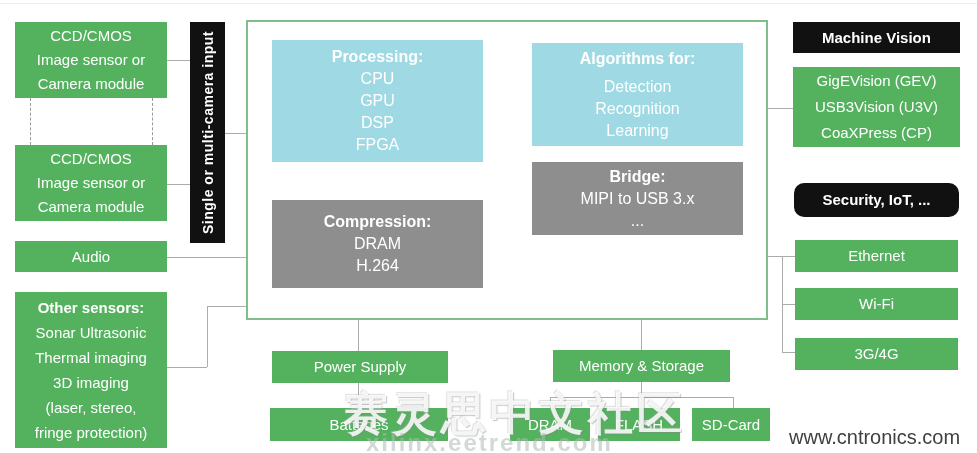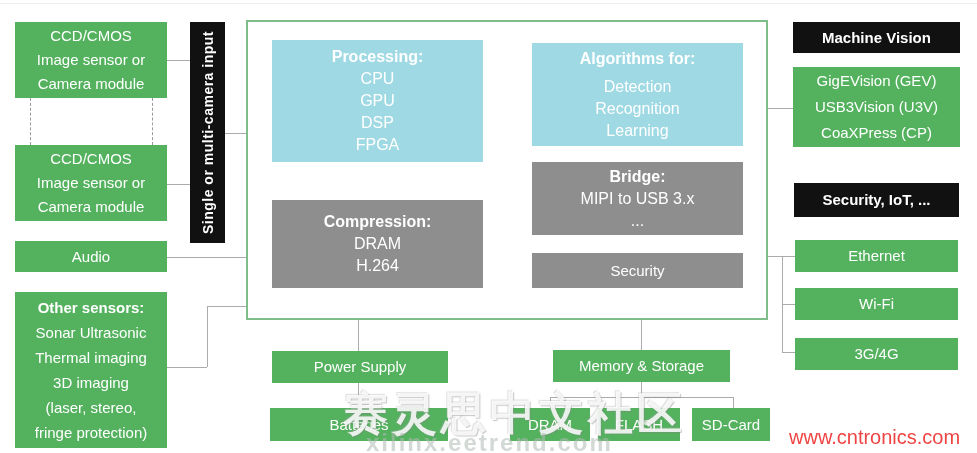--- a/index.html
+++ b/index.html
@@ -42,21 +42,21 @@
     position:absolute;left:343px;top:384px;font-size:45px;font-weight:bold;letter-spacing:4px;
     color:rgba(255,255,255,0.85);
     text-shadow:1px 1px 1px rgba(130,130,130,0.45),-1px -1px 1px rgba(160,160,160,0.35);
     white-space:nowrap;pointer-events:none;
   }
   .wm-url{
     position:absolute;left:366px;top:429px;font-size:24px;font-weight:bold;letter-spacing:2px;
     color:rgba(175,185,178,0.55);white-space:nowrap;pointer-events:none;
   }
   .wm-right{
-    position:absolute;left:789px;top:426px;font-size:20px;color:#ef4444;white-space:nowrap;
+    position:absolute;left:789px;top:426px;font-size:20px;color:#404040;white-space:nowrap;
   }
   .gap6{margin-bottom:6px;}
 </style>
 </head>
 <body>
 
 <div id="stage">
   <div class="topline"></div>
 
   <div class="box green fs15" style="left:15px;top:22px;width:152px;height:76px;">
@@ -113,35 +113,32 @@
     <span>Recognition</span>
     <span>Learning</span>
   </div>
 
   <div class="box gray fs14" style="left:532px;top:162px;width:211px;height:73px;">
     <span class="bold">Bridge:</span>
     <span>MIPI to USB 3.x</span>
     <span>...</span>
   </div>
 
-  <div class="box gray fs15" style="left:532px;top:253px;width:211px;height:35px;">
-    <span>Security</span>
-  </div>
 
   <div class="box black fs15" style="left:793px;top:22px;width:167px;height:31px;">
     <span>Machine Vision</span>
   </div>
 
   <div class="box green" style="left:793px;top:67px;width:167px;height:80px;font-size:15px;line-height:26px;align-items:center;">
     <span>GigEVision (GEV)</span>
     <span>USB3Vision (U3V)</span>
     <span>CoaXPress (CP)</span>
   </div>
 
-  <div class="box black fs15" style="left:794px;top:183px;width:165px;height:34px;">
+  <div class="box black fs15" style="left:794px;top:183px;width:165px;height:34px;border-radius:10px;">
     <span>Security, IoT, ...</span>
   </div>
 
   <div class="box green fs15" style="left:795px;top:240px;width:163px;height:32px;">
     <span>Ethernet</span>
   </div>
   <div class="box green fs15" style="left:795px;top:288px;width:163px;height:32px;">
     <span>Wi-Fi</span>
   </div>
   <div class="box green fs15" style="left:795px;top:338px;width:163px;height:32px;">

